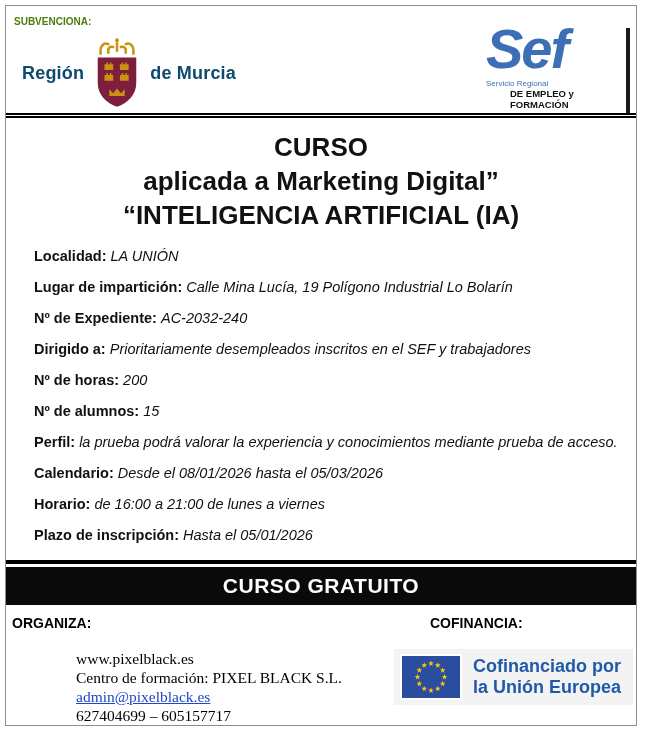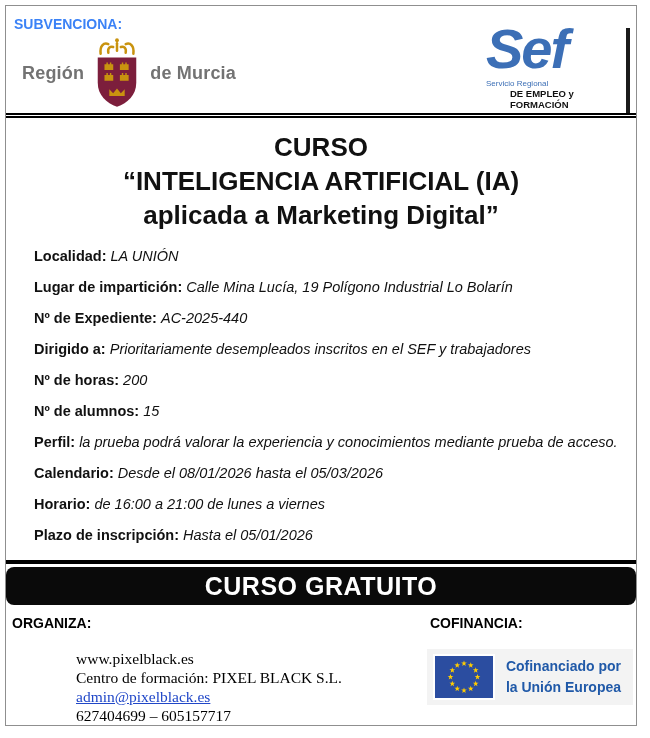--- a/index.html
+++ b/index.html
@@ -2,56 +2,56 @@
 <html style="--sef-blue: #3c6fb6; --murcia-red: #7c1e3c; --murcia-gold: #c9930f; --eu-flag-blue: #2b4da0; --eu-star-yellow: #ffcc00; --eu-blue-text: #2059a8; --link-blue: #2047c8; --banner-bg: #0a0a0a; --banner-text: #ffffff;"><head>
 <meta charset="utf-8">
 <style>
   html,body{margin:0;padding:0;background:#ffffff;width:650px;height:738px;
     font-family:"Liberation Sans","DejaVu Sans",sans-serif;}
   .page{position:absolute;left:5px;top:5px;width:632px;height:721px;
     border:1px solid #8f8f8f;background:#fff;overflow:hidden;box-sizing:border-box;}
 
   
   .header{position:relative;height:107px;}
-  .subvenciona{position:absolute;left:8px;top:10px;font-size:14px;font-weight:bold;color:#3b82f6;}
+  .subvenciona{position:absolute;left:8px;top:10px;font-size:10px;font-weight:bold;color:#4d7c0f;}
   .murcia-logo{position:absolute;left:16px;top:30px;display:flex;align-items:center;}
-  .murcia-text{font-size:18px;font-weight:600;color:#737373;letter-spacing:.2px;}
+  .murcia-text{font-size:18px;font-weight:600;color:#0c4a6e;letter-spacing:.2px;}
   .murcia-shield{margin:0 7px;display:block;}
   .sef-logo{position:absolute;right:22px;top:16px;text-align:left;width:128px;}
   .sef-word{font-size:56px;line-height:54px;font-weight:bold;font-style:italic;
     color:var(--sef-blue,#3c6fb6);letter-spacing:-2px;}
   .sef-sub1{font-size:8px;color:var(--sef-blue,#3c6fb6);margin-top:3px;}
   .sef-sub2{font-size:9.5px;font-weight:bold;color:#111;padding-left:24px;}
   .sef-bar{position:absolute;right:6px;top:22px;bottom:0;width:4px;background:#1a1a1a;}
 
   
   .main-box{border-top:5px double #000;border-bottom:4px solid #000;}
   .title-block{text-align:center;padding:12px 10px 6px;}
   .title-line{font-size:26px;font-weight:bold;color:#111;line-height:34px;}
   .details{padding:10px 6px 2px 28px;}
   .detail-row{margin-bottom:14px;font-size:14.5px;line-height:17px;color:#111;}
   .detail-label{font-weight:bold;}
   .detail-value{font-style:italic;}
 
   
   .banner{margin-top:3px;background:#0a0a0a;color:#fff;text-align:center;
-    height:38px;line-height:38px;font-size:25px;font-weight:bold;letter-spacing:.5px;border-radius:8px;}
+    height:38px;line-height:38px;font-size:21px;font-weight:bold;letter-spacing:.5px;}
 
   
   .footer{position:relative;padding-top:10px;}
   .footer-labels{position:relative;height:20px;font-size:14px;font-weight:bold;color:#000;}
   .organiza{position:absolute;left:6px;top:0;}
   .cofinancia{position:absolute;left:424px;top:0;}
   .footer-content{display:flex;align-items:flex-start;margin-top:14px;}
   .organizer{margin-left:70px;font-family:"Liberation Serif","DejaVu Serif",serif;
     font-size:15.5px;line-height:19px;color:#000;}
   .organizer a{color:var(--link-blue,#2047c8);text-decoration:underline;}
   .eu-block{margin-left:auto;margin-right:3px;background:#f3f3f3;display:flex;
     align-items:center;padding:5px 12px 5px 6px;gap:11px;}
-  .eu-text{font-size:14px;line-height:21px;font-weight:bold;color:var(--eu-blue-text,#2059a8);}
+  .eu-text{font-size:18px;line-height:21px;font-weight:bold;color:var(--eu-blue-text,#2059a8);}
 </style>
 </head>
 <body>
 
 <div class="page">
 
   <div class="header">
     <div class="subvenciona">SUBVENCIONA:</div>
 
     <div class="murcia-logo">
@@ -84,27 +84,27 @@
       <div class="sef-word">Sef</div>
       <div class="sef-sub1">Servicio Regional</div>
       <div class="sef-sub2">DE EMPLEO y FORMACIÓN</div>
     </div>
     <div class="sef-bar"></div>
   </div>
 
   <div class="main-box">
     <div class="title-block">
       <div class="title-line">CURSO</div>
+      <div class="title-line">aplicada a Marketing Digital”</div>
       <div class="title-line">“INTELIGENCIA ARTIFICIAL (IA)</div>
-      <div class="title-line">aplicada a Marketing Digital”</div>
     </div>
     <div class="details">
       <div class="detail-row"><span class="detail-label">Localidad:</span> <span class="detail-value">LA UNIÓN</span></div>
       <div class="detail-row"><span class="detail-label">Lugar de impartición:</span> <span class="detail-value">Calle Mina Lucía, 19 Polígono Industrial Lo Bolarín</span></div>
-      <div class="detail-row"><span class="detail-label">Nº de Expediente:</span> <span class="detail-value">AC-2025-440</span></div>
+      <div class="detail-row"><span class="detail-label">Nº de Expediente:</span> <span class="detail-value">AC-2032-240</span></div>
       <div class="detail-row"><span class="detail-label">Dirigido a:</span> <span class="detail-value">Prioritariamente desempleados inscritos en el SEF y trabajadores</span></div>
       <div class="detail-row"><span class="detail-label">Nº de horas:</span> <span class="detail-value">200</span></div>
       <div class="detail-row"><span class="detail-label">Nº de alumnos:</span> <span class="detail-value">15</span></div>
       <div class="detail-row"><span class="detail-label">Perfil:</span> <span class="detail-value">la prueba podrá valorar la experiencia y conocimientos mediante prueba de acceso.</span></div>
       <div class="detail-row"><span class="detail-label">Calendario:</span> <span class="detail-value">Desde el 08/01/2026 hasta el 05/03/2026</span></div>
       <div class="detail-row"><span class="detail-label">Horario:</span> <span class="detail-value">de 16:00 a 21:00 de lunes a viernes</span></div>
       <div class="detail-row"><span class="detail-label">Plazo de inscripción:</span> <span class="detail-value">Hasta el 05/01/2026</span></div>
     </div>
   </div>
 

